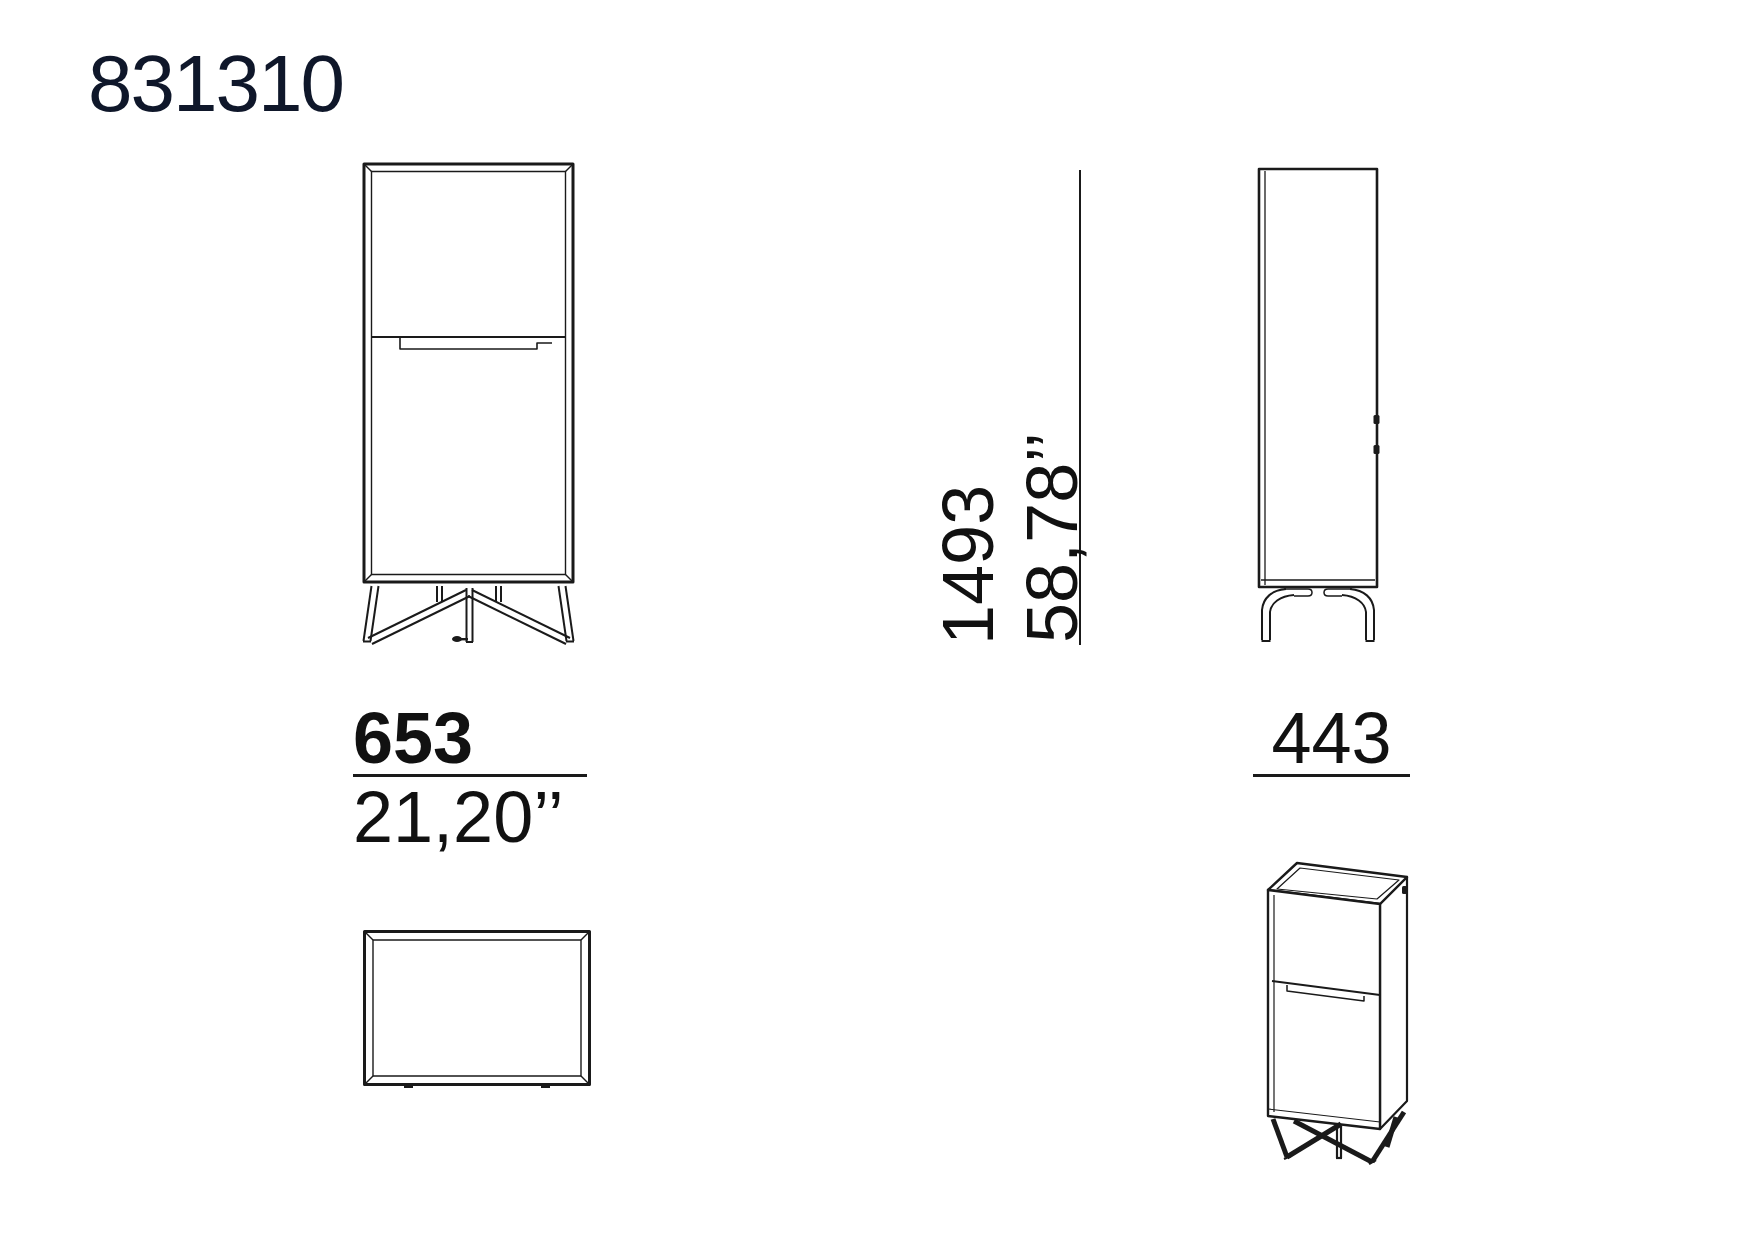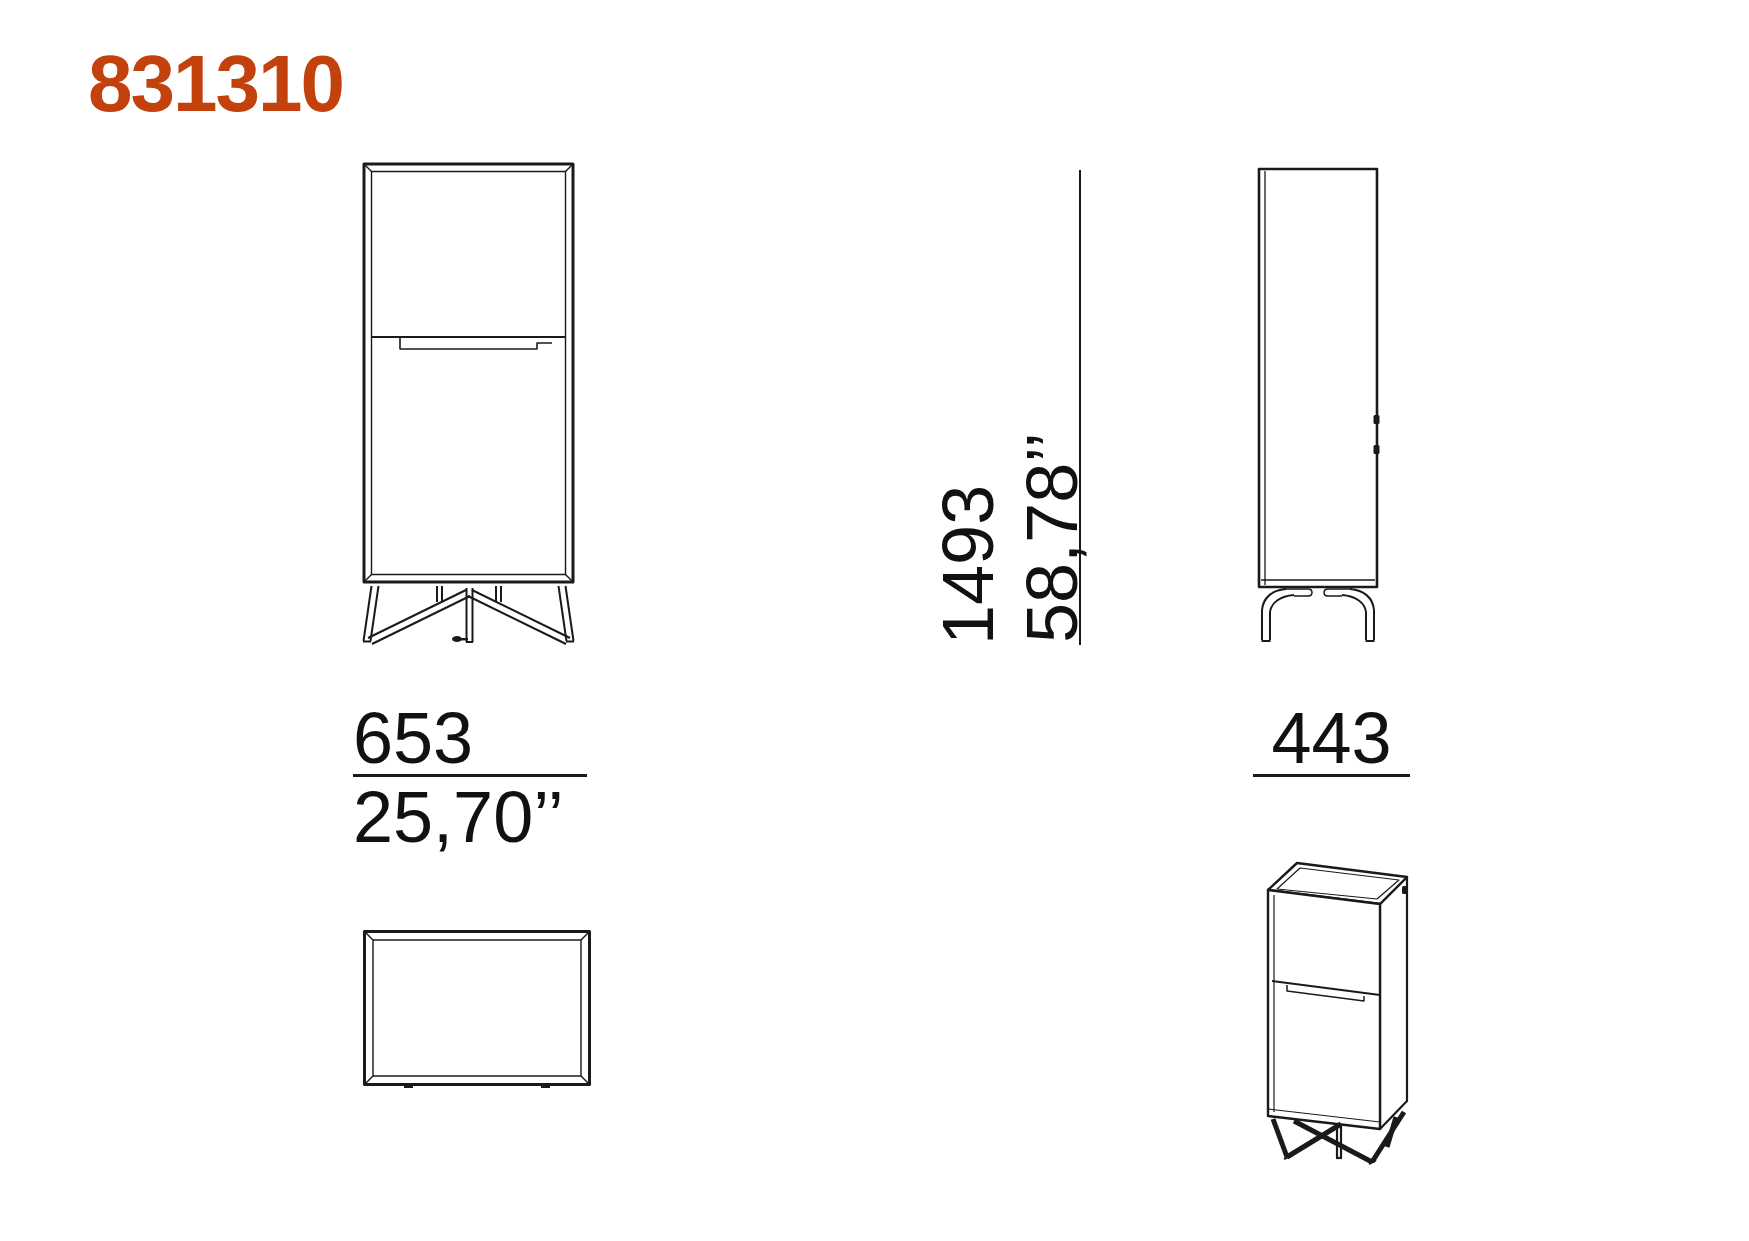--- a/index.html
+++ b/index.html
@@ -2,33 +2,33 @@
 <html><head>
 <meta charset="utf-8">
 <style>
   html,body{margin:0;padding:0;}
   body{
     width:1749px;height:1241px;position:relative;background:#ffffff;
     font-family:"Liberation Sans", sans-serif;color:#111111;overflow:hidden;
   }
   .abs{position:absolute;}
   .title{
-    left:88px;top:44px;font-size:80px;font-weight:700;letter-spacing:-2px;
-    line-height:80px;color:#c2410c;
+    left:88px;top:44px;font-size:80px;font-weight:400;letter-spacing:-2px;
+    line-height:80px;color:#0f172a;
   }
   .dim{white-space:nowrap;}
   .dim-mm{
     display:block;font-size:72px;line-height:72px;font-weight:400;
     border-bottom:3px solid #1a1a1a;
   }
   .dim-in{
     display:block;font-size:72px;line-height:72px;font-weight:400;margin-top:4px;
   }
   .dim-width{left:353px;top:702px;}
-  .dim-width .dim-mm{width:234px;}
+  .dim-width .dim-mm{width:234px;font-weight:bold;}
   .dim-depth{left:1253px;top:702px;text-align:center;}
   .dim-depth .dim-mm{width:157px;}
   .vline{
     left:1079px;top:170px;width:2px;height:475px;background:#1a1a1a;
   }
   .vtext{
     position:absolute;font-size:72px;line-height:72px;height:72px;
     transform:rotate(-90deg);transform-origin:left bottom;white-space:nowrap;
   }
   .vtext-mm{left:1004px;top:573px;}
@@ -75,21 +75,21 @@
       <path d="M468,596 L566,644"></path>
   </g>
   <g stroke="none" fill="#1a1a1a">
     <ellipse cx="457" cy="639" rx="5" ry="3"></ellipse>
     <rect x="460" y="638" width="8" height="2.4"></rect>
   </g>
 </svg>
 
 <div class="abs dim dim-width">
   <span class="dim-mm">653</span>
-  <span class="dim-in">25,70’’</span>
+  <span class="dim-in">21,20’’</span>
 </div>
 
 <svg class="view" style="left:350px;top:915px;" width="260" height="185" viewBox="350 915 260 185" fill="none" stroke="#1a1a1a" stroke-linejoin="round">
   <rect x="364.5" y="931.5" width="225" height="153" stroke-width="3"></rect>
   <rect x="373" y="940" width="208" height="136" stroke-width="1.4"></rect>
   <g stroke-width="1.4">
     <line x1="364.5" y1="931.5" x2="373" y2="940"></line>
     <line x1="589.5" y1="931.5" x2="581" y2="940"></line>
     <line x1="589.5" y1="1084.5" x2="581" y2="1076"></line>
     <line x1="364.5" y1="1084.5" x2="373" y2="1076"></line>

